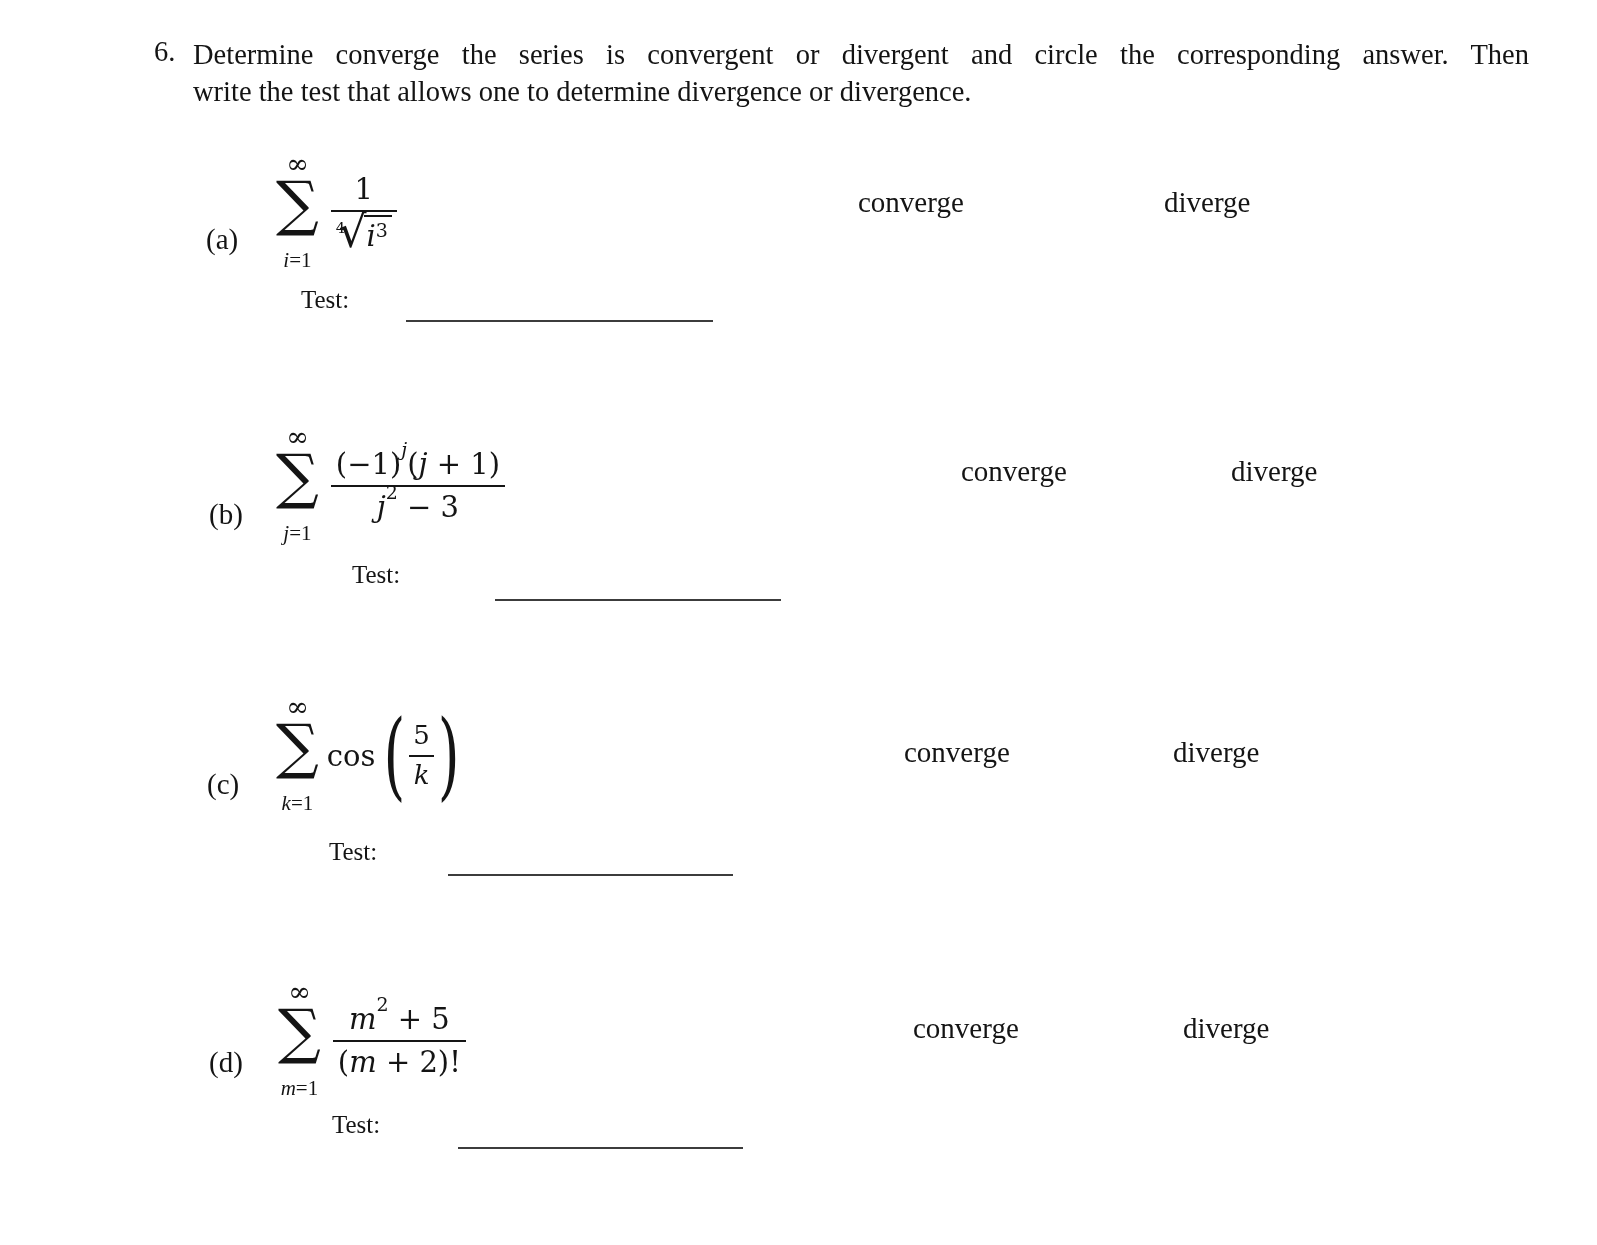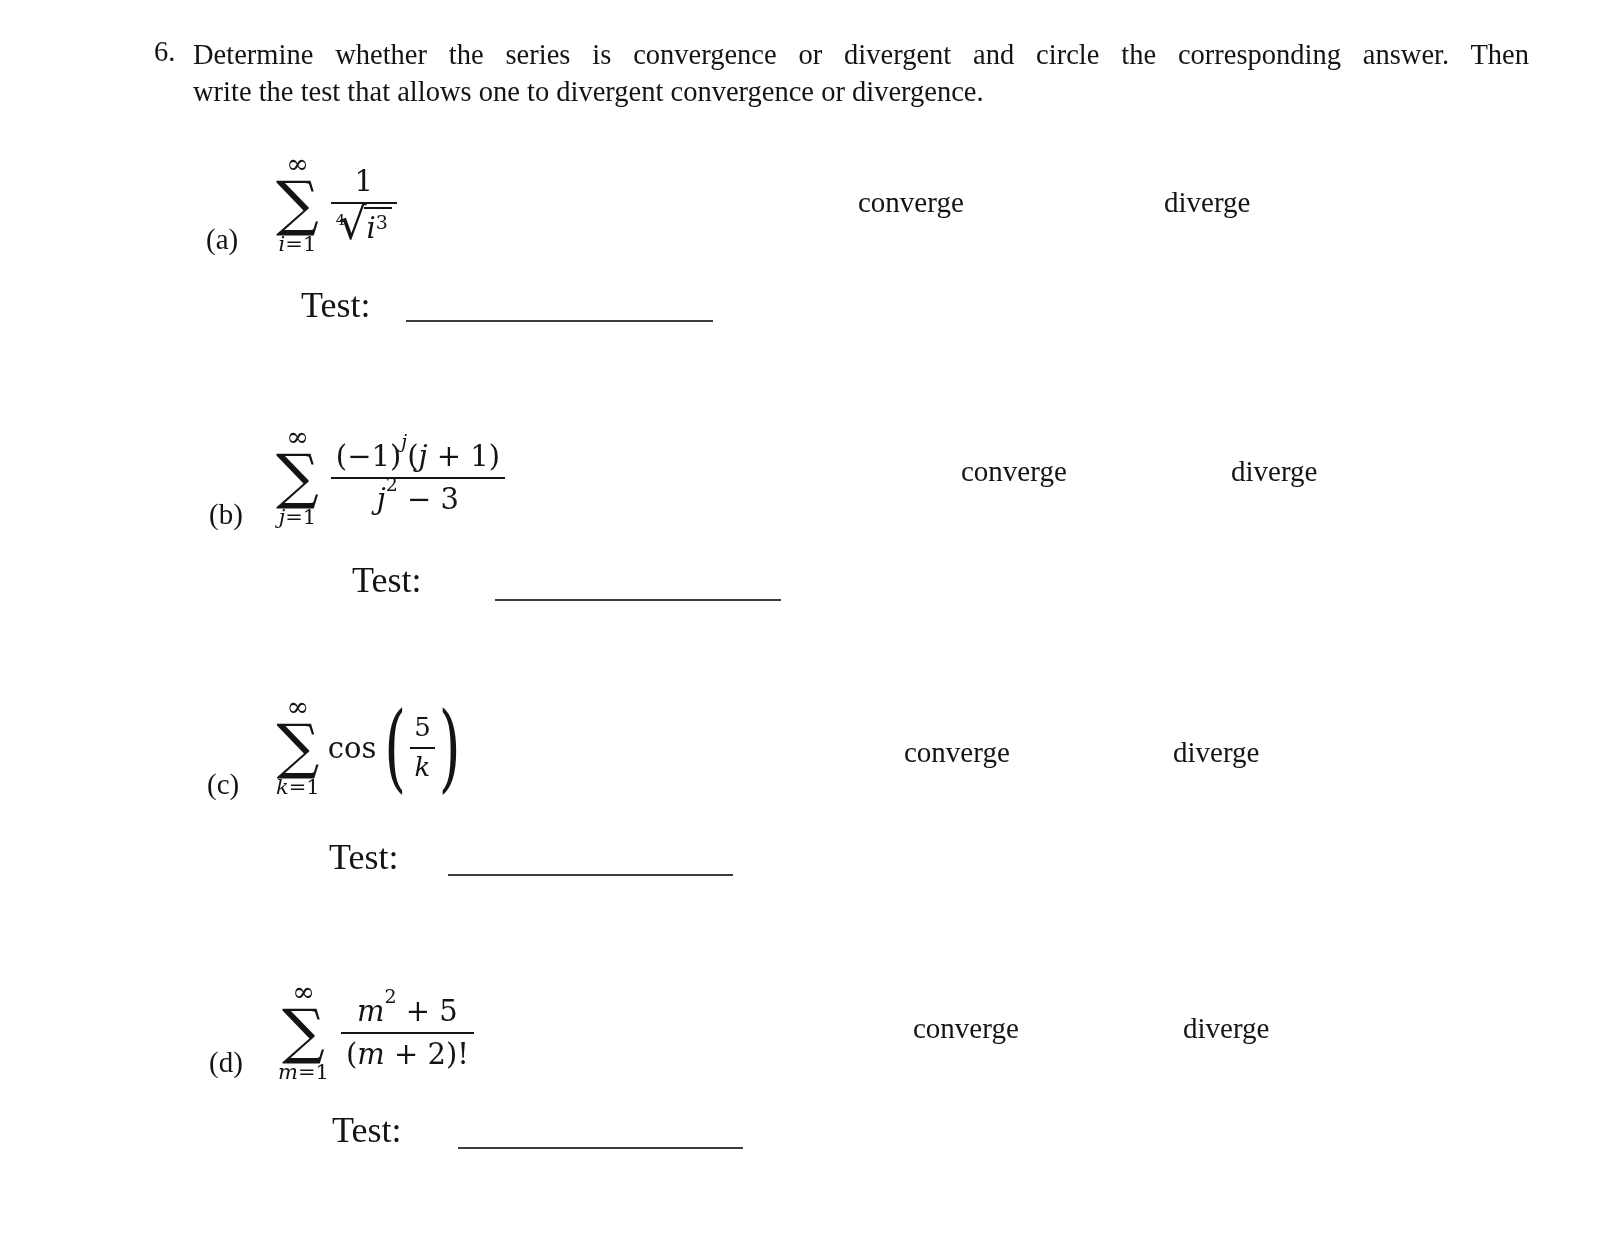--- a/index.html
+++ b/index.html
@@ -13,46 +13,46 @@
   .prompt { font-size:28.5px; line-height:37px; }
   .prompt .l1 { text-align:justify; text-align-last:justify; }
   .qnum { font-size:28.5px; }
 
   
   .mathf { font-family:"DejaVu Serif","DejaVu Sans",serif; }
   .formula { display:flex; align-items:center; gap:12px; }
   .sumcol { display:flex; flex-direction:column; align-items:center; }
   .inf   { font-size:27px; line-height:0.7; margin-bottom:2px; }
   .sigma { font-size:60px; line-height:0.92; }
-  .limits{ font-size:21px; line-height:1; margin-top:3px; white-space:pre; }
+  .limits{ font-size:21px; line-height:1; margin-top:19px; white-space:pre;font-family:Liberation Serif, serif; }
   .it { font-style:italic; }
   .frac { display:inline-flex; flex-direction:column; align-items:center; }
   .num,.den { font-size:29px; line-height:1.22; padding:0 5px; white-space:pre; display:flex; align-items:flex-start; }
   .bar { align-self:stretch; height:0; border-top:2px solid #151515; margin:3px 0; }
   .s  { font-size:19px; position:relative; top:-9px; white-space:pre; }
   .ridx { font-size:15px; position:relative; top:4px; margin-right:-7px; z-index:1; }
   .rsign { font-size:44px; line-height:0.78; }
   .rbody { border-top:2px solid #151515; margin-left:-2px; padding:2px 4px 0 2px; white-space:pre; }
   .func { font-size:29px;text-align:center; }
   .bigparen { font-size:56px; line-height:0.8; display:inline-block; transform:scaleY(1.7); transform-origin:center; font-weight:400; }
   .smallfrac .num,.smallfrac .den { font-size:26px; padding:0 4px; }
 
   .option { font-size:29px; line-height:1; white-space:pre; cursor:pointer;margin-left:40px; }
-  .testlabel { font-size:36px; line-height:1; }
+  .testlabel { font-size:25px; line-height:1; }
   .blank { height:0; border-top:2px solid #3c3c3c; }
 </style>
 </head>
 <body>
 
 <div class="page">
 
   <div class="abs qnum" style="left:154px; top:36px;">6.</div>
   <div class="abs prompt" style="left:193px; top:36px; width:1336px;">
-    <div class="l1">Determine whether the series is convergence or divergent and circle the corresponding answer.  Then</div>
-    <div class="l2">write the test that allows one to divergent convergence or divergence.</div>
+    <div class="l1">Determine converge the series is convergent or divergent and circle the corresponding answer.  Then</div>
+    <div class="l2">write the test that allows one to determine divergence or divergence.</div>
   </div>
 
   <div class="abs txt" style="left:206px; top:222px;">(a)</div>
   <div class="abs formula mathf" style="left:276px; top:155px;">
     <div class="sumcol">
       <span class="inf">∞</span>
       <span class="sigma">∑</span>
       <span class="limits"><span class="it">i</span><span>=1</span></span>
     </div>
     <div class="frac">

